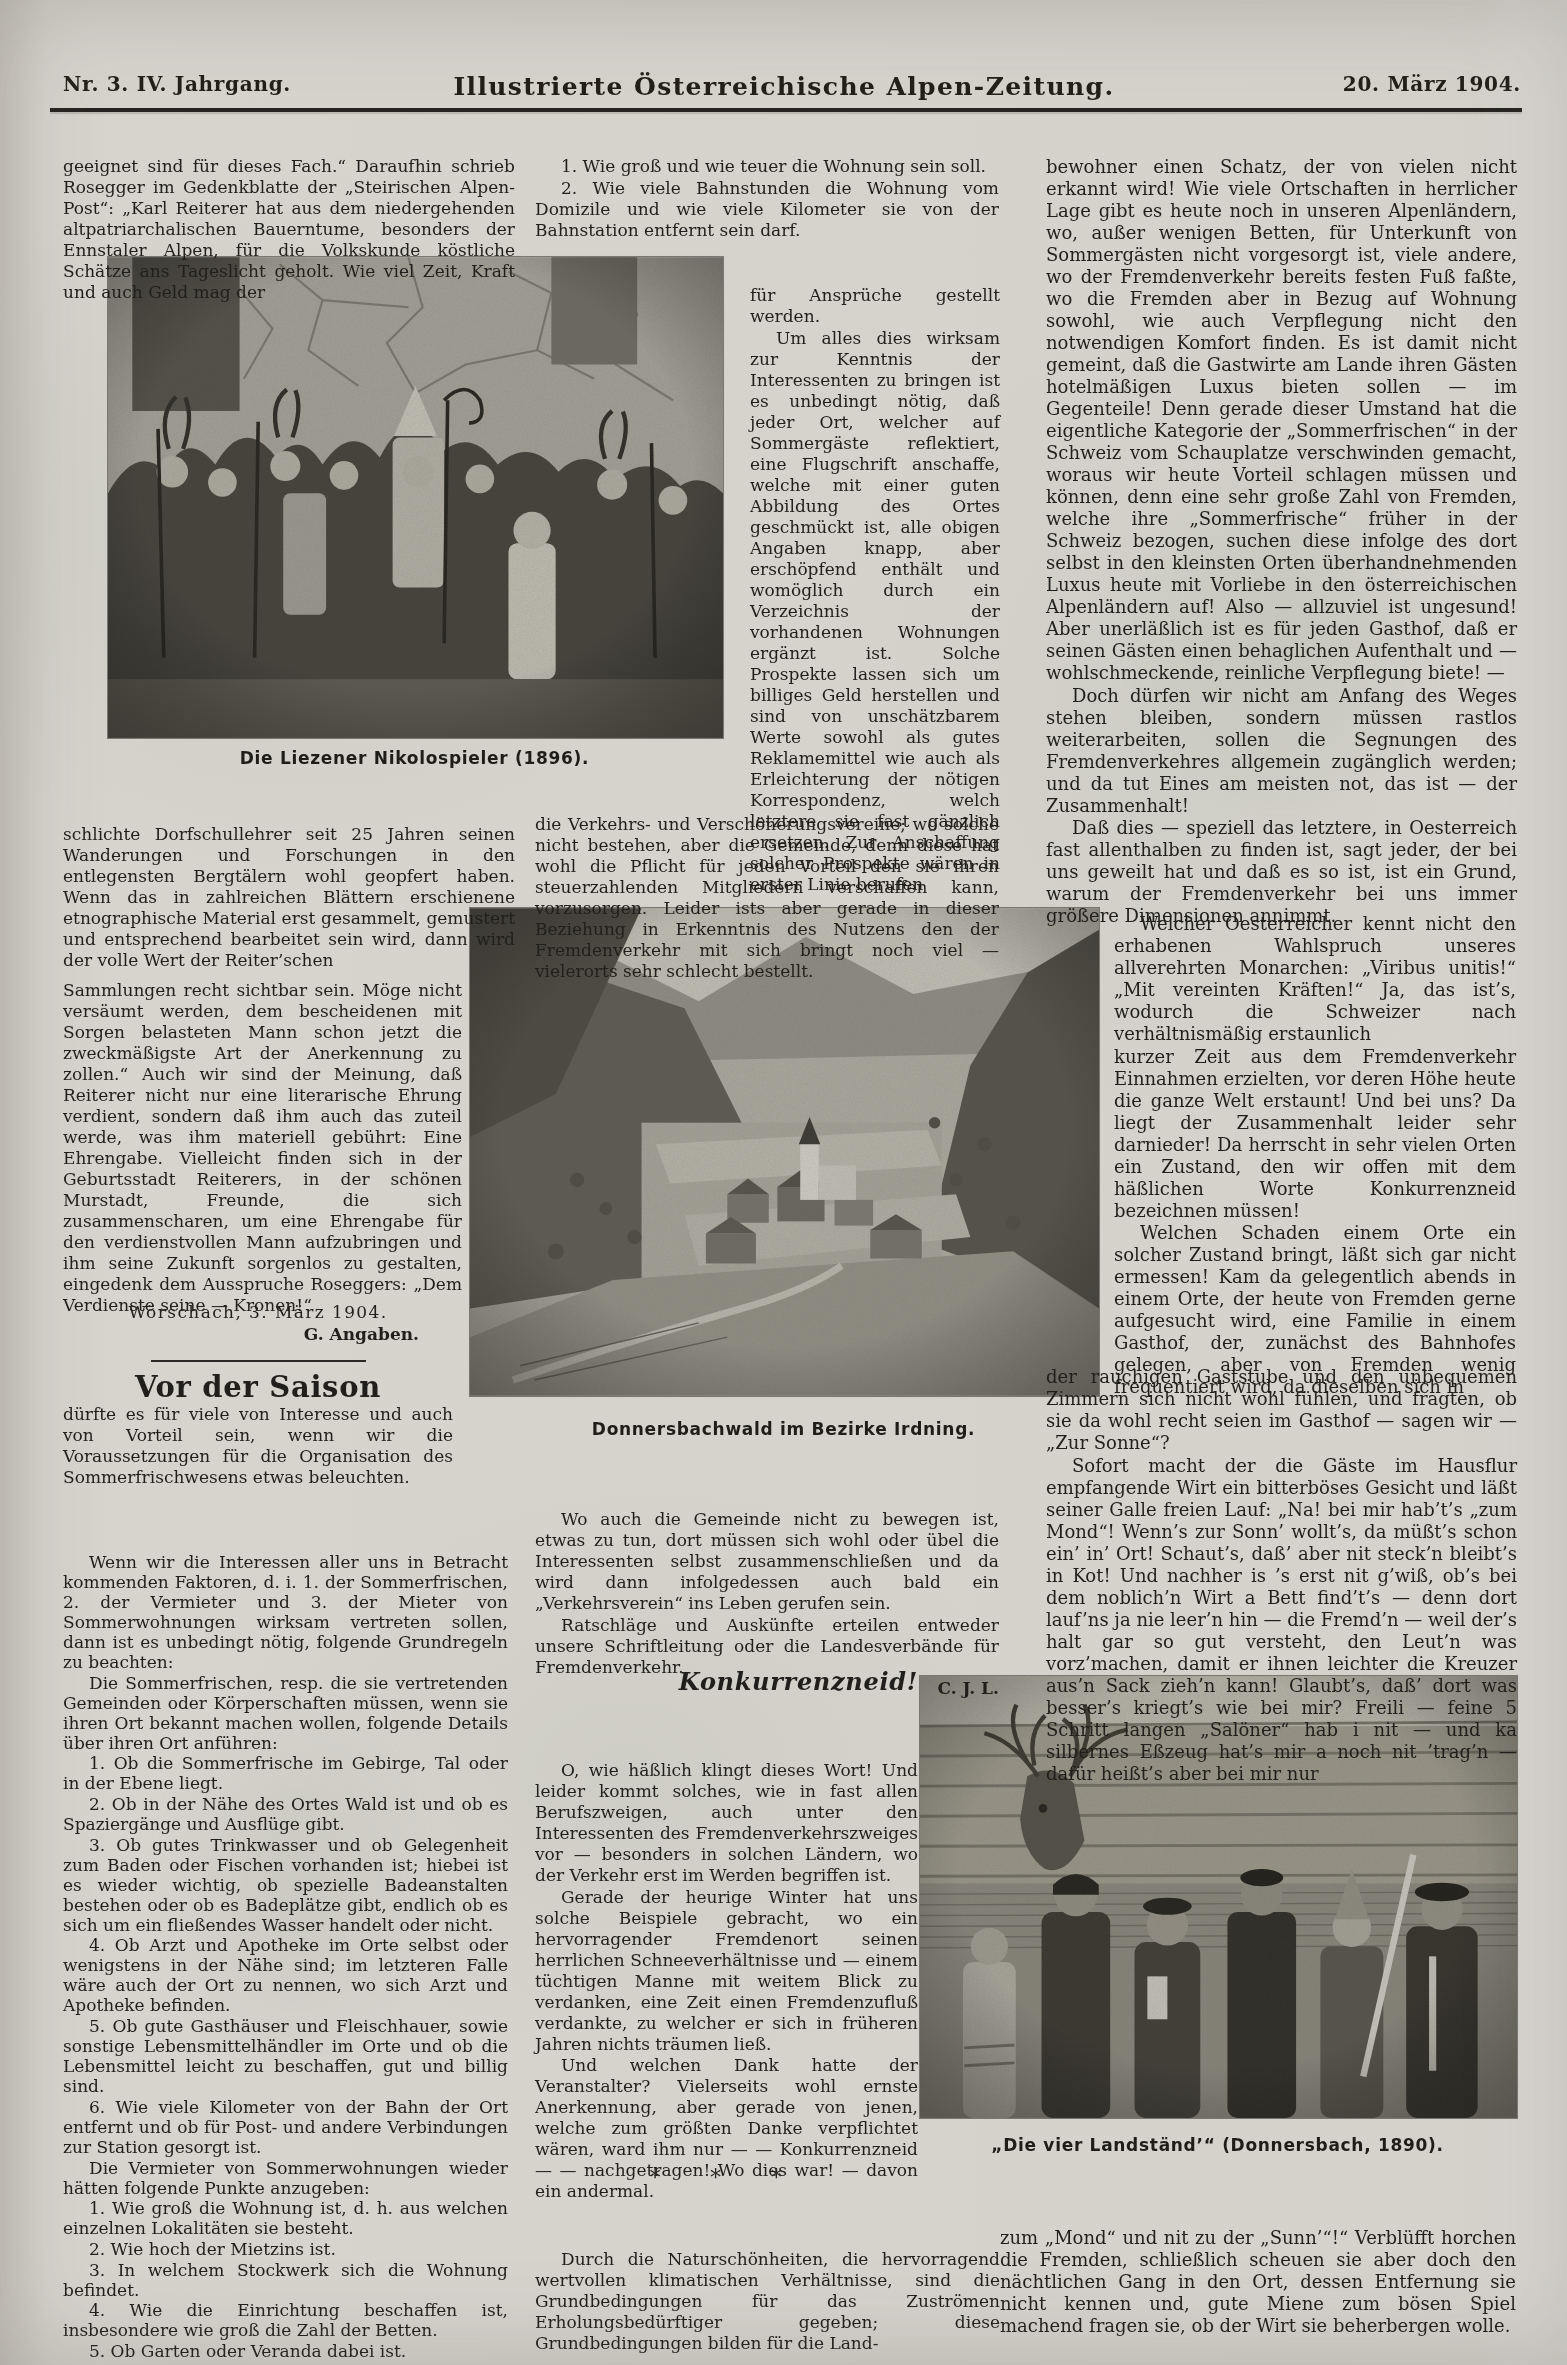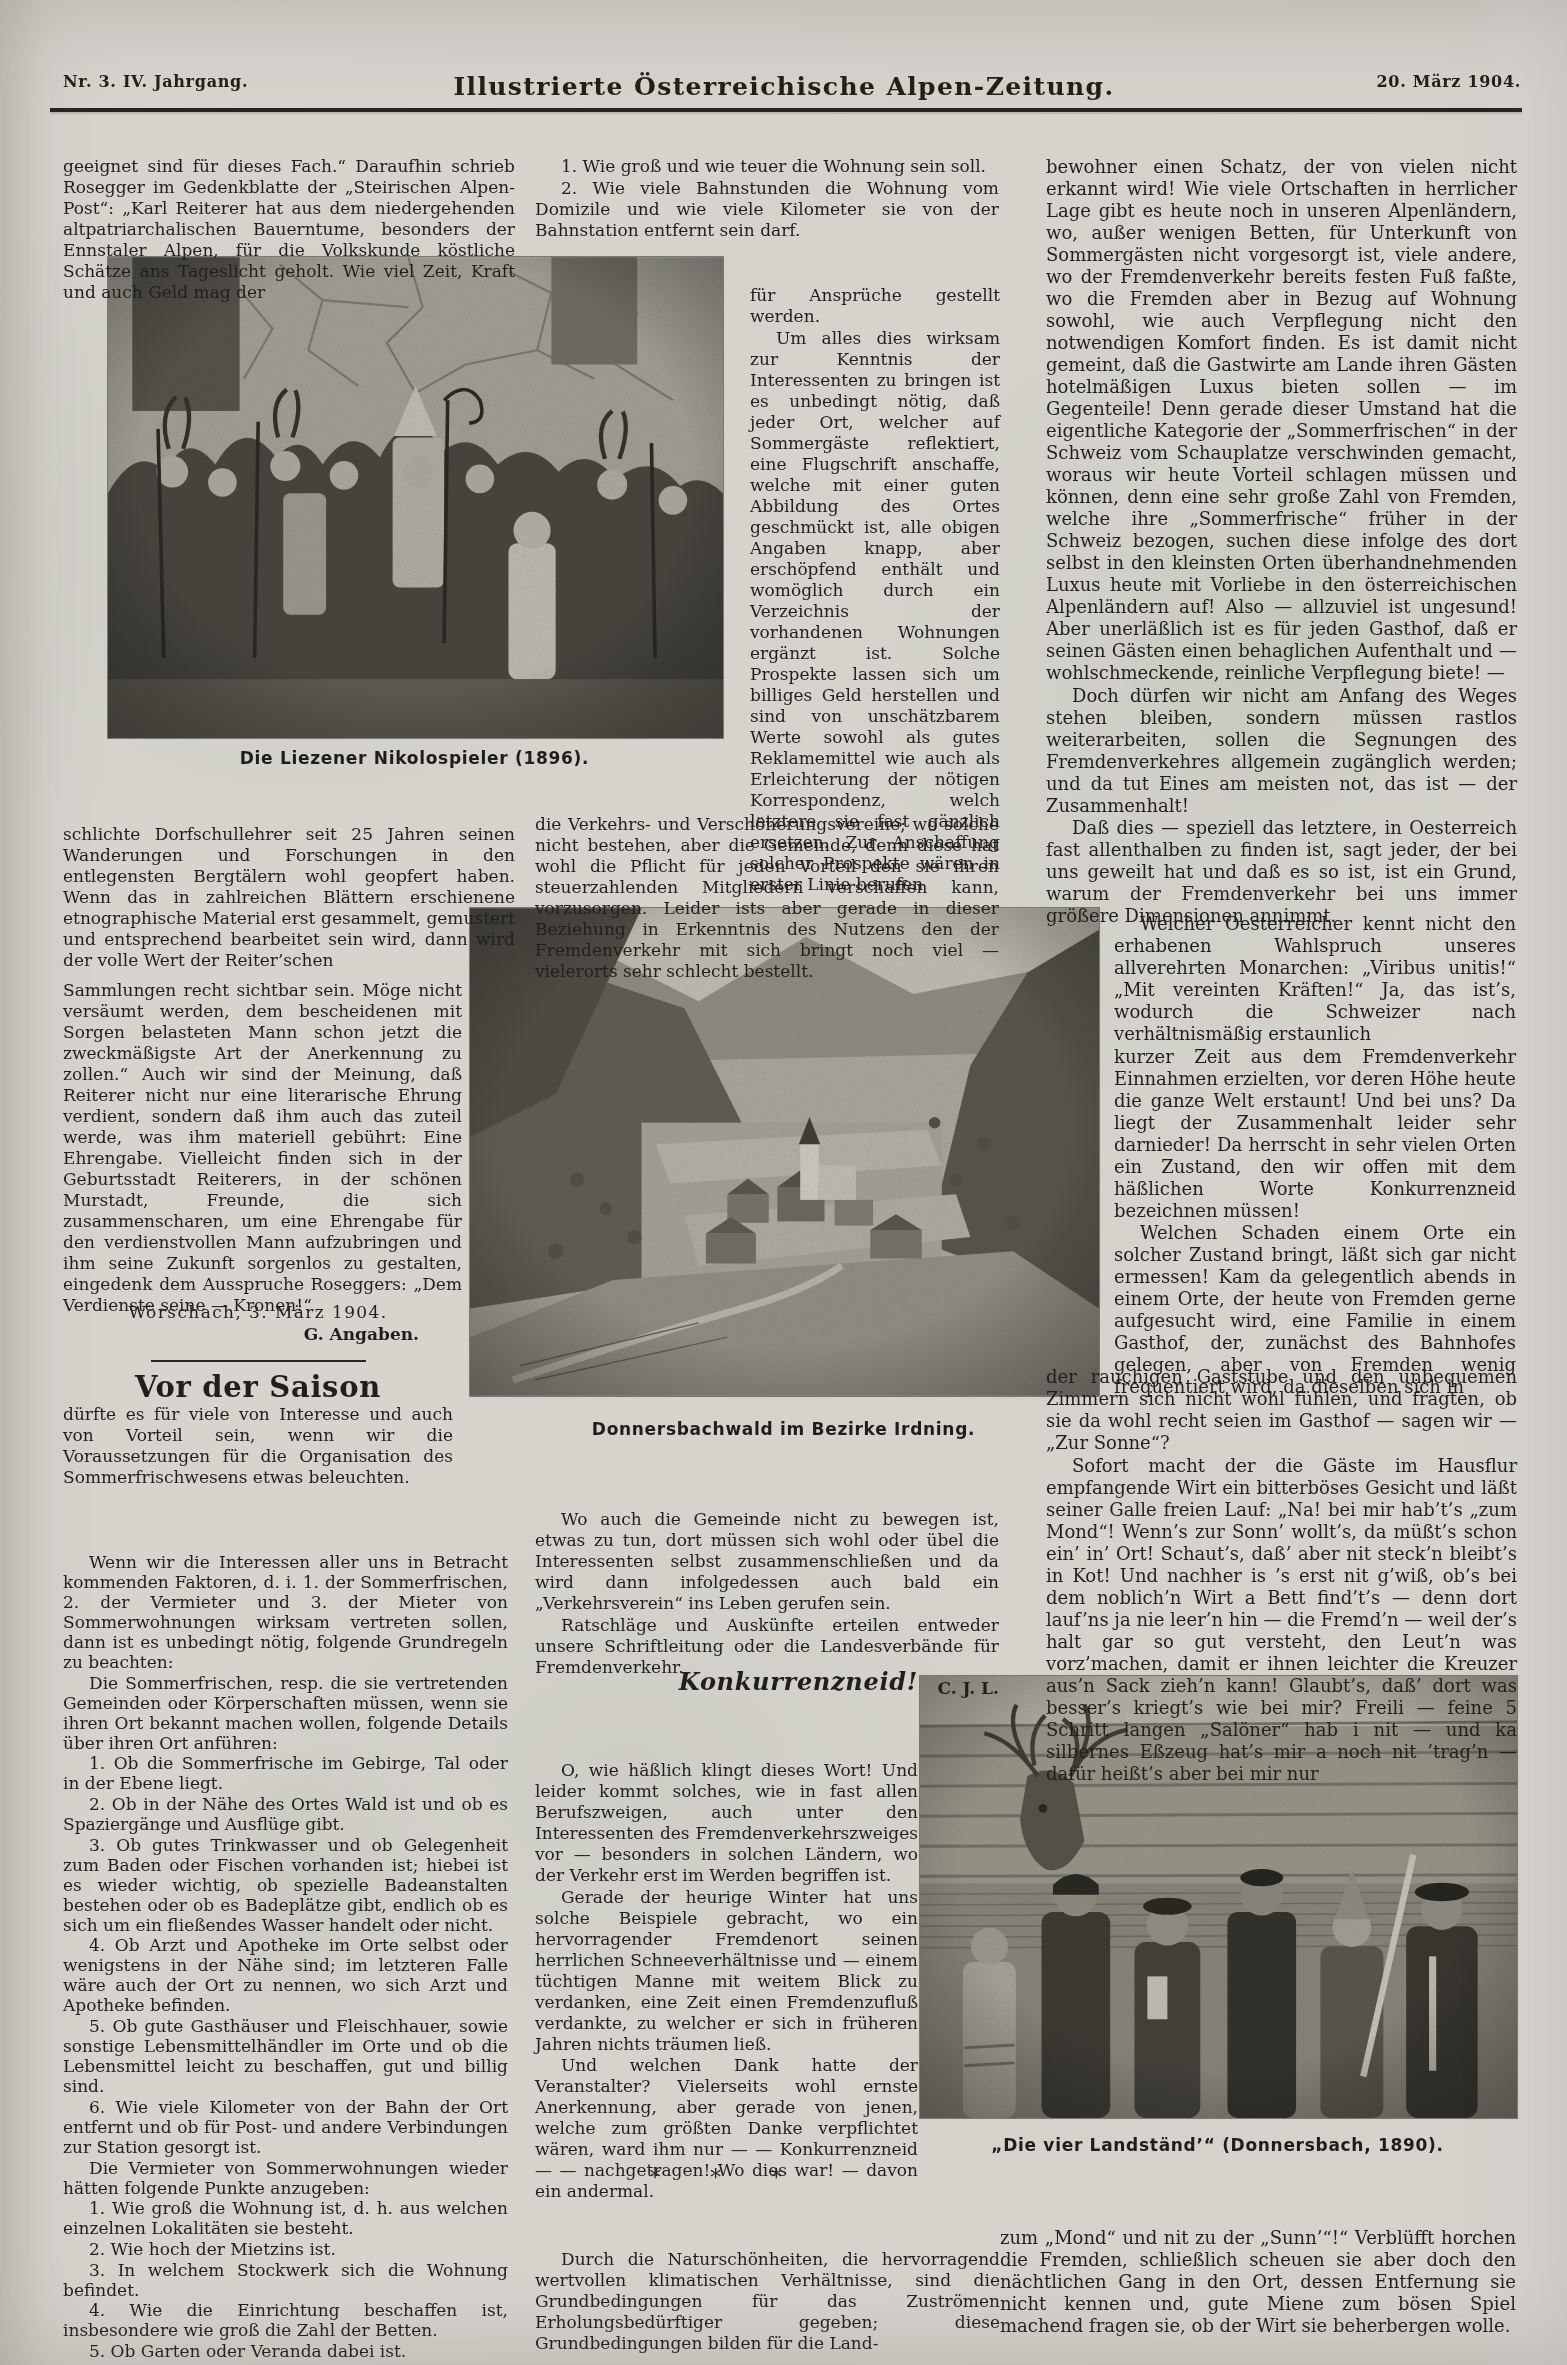--- a/index.html
+++ b/index.html
@@ -15,21 +15,21 @@
     overflow:hidden;
     font-family:"DejaVu Serif", serif;
     color:#211f1b;
   }
   .vignette{position:absolute;inset:0;box-shadow:inset 0 0 100px rgba(86,84,76,.28);pointer-events:none;}
   .smudge{position:absolute;filter:blur(5.7px);pointer-events:none;}
   .s1{left:50px;top:300px;width:458px;height:401px;background:radial-gradient(closest-side,rgba(148,154,138,.22),transparent 72%);}
   .s2{left:1059px;top:386px;width:444px;height:501px;background:radial-gradient(closest-side,rgba(150,156,140,.18),transparent 72%);}
   .s3{left:93px;top:1609px;width:401px;height:544px;background:radial-gradient(closest-side,rgba(152,156,142,.16),transparent 72%);}
 
-  .h-issue,.h-date,.h-title{position:absolute;top:72px;font-weight:bold;font-size:16px;letter-spacing:0.7px;color:#232019;}
+  .h-issue,.h-date,.h-title{position:absolute;top:72px;font-weight:bold;font-size:20px;letter-spacing:0.7px;color:#232019;}
   .h-issue{left:63px;}
   .h-date{right:47px;}
   .h-title{left:0;right:0;text-align:center;font-size:25px;letter-spacing:1.4px;}
   .rule{position:absolute;left:50px;top:108px;width:1472px;height:3.6px;background:#262420;box-shadow:0 2.1px 0 rgba(38,36,32,.15);}
 
   .blk{position:absolute;font-size:17px;line-height:21px;text-align:justify;margin-top:37px;}
   .blk p{margin:0;}
   .blk p + p{margin-top:0.7px;}
   .ind{text-indent:26px;}
   .c1e{font-size:17px;line-height:20px;}

